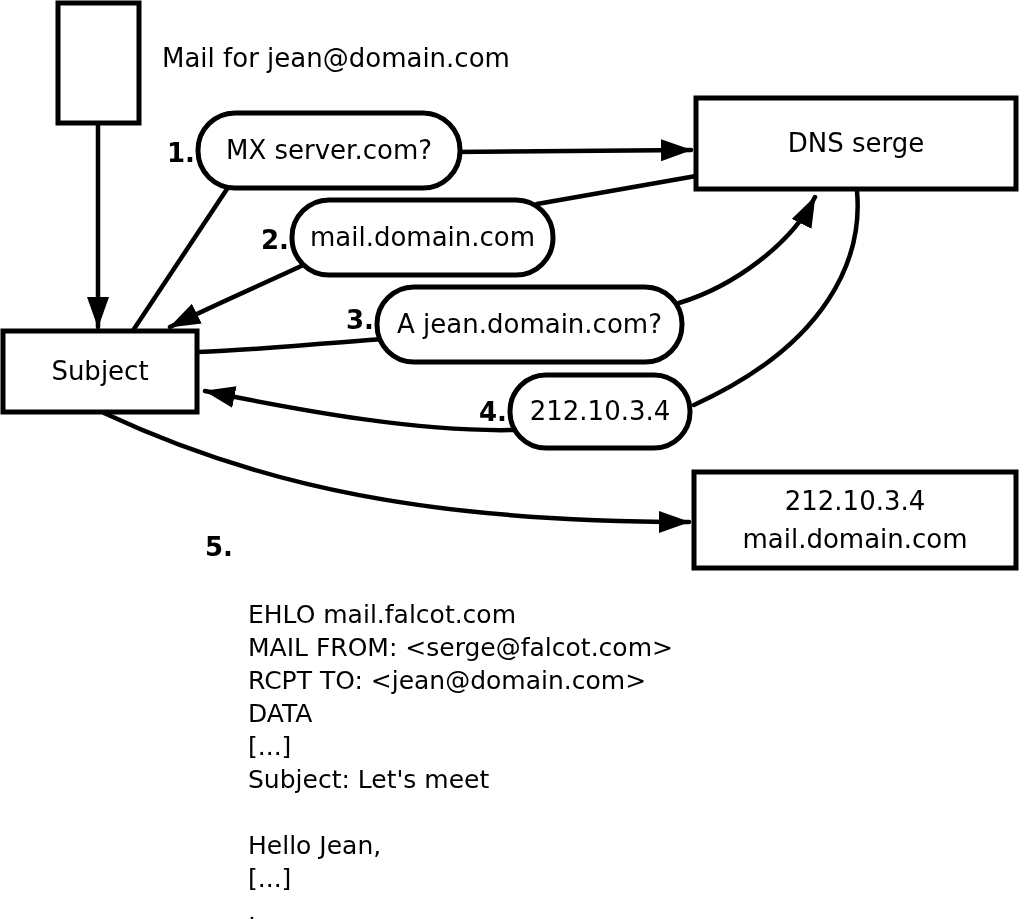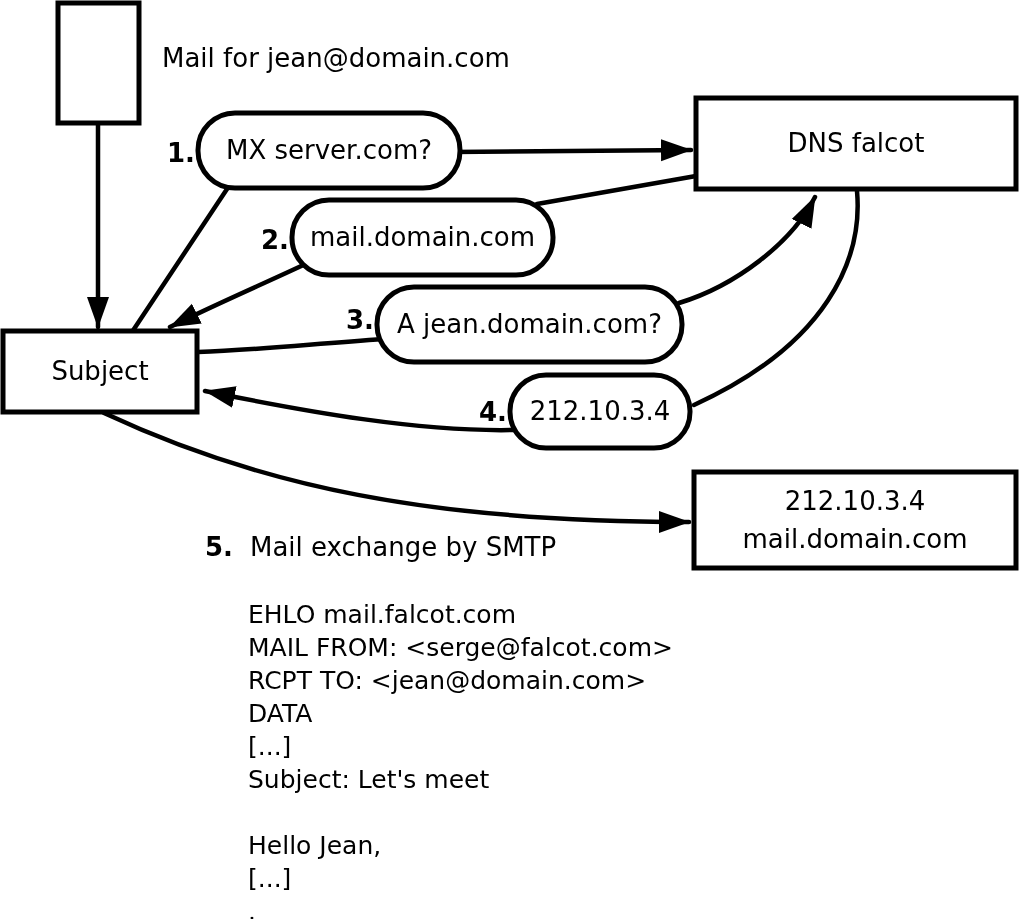--- a/index.html
+++ b/index.html
@@ -71,39 +71,38 @@
       <rect x="292" y="200" width="261" height="75" rx="37" ry="37"></rect>
       <rect x="377" y="287" width="305" height="75" rx="37" ry="37"></rect>
       <rect x="510" y="375" width="180" height="73" rx="36" ry="36"></rect>
     </g>
   </svg>
 
   <div class="label" style="left:162px;top:44px;">Mail for jean@domain.com</div>
 
   <div class="label center node-label" style="left:3px;top:331px;width:194px;height:81px;">Subject</div>
 
-  <div class="label center node-label" style="left:696px;top:98px;width:320px;height:91px;">DNS falcot</div>
+  <div class="label center node-label" style="left:696px;top:98px;width:320px;height:91px;">DNS serge</div>
 
   <div class="label center dest-label" style="left:694px;top:472px;width:322px;height:96px;">
     <div>212.10.3.4</div>
     <div>mail.domain.com</div>
   </div>
 
   <div class="label num" style="left:138px;top:139px;width:57px;">1.</div>
   <div class="label num" style="left:232px;top:226px;width:57px;">2.</div>
   <div class="label num" style="left:317px;top:306px;width:57px;">3.</div>
   <div class="label num" style="left:450px;top:398px;width:57px;">4.</div>
   <div class="label num" style="left:176px;top:533px;width:57px;">5.</div>
 
   <div class="label center" style="left:198px;top:113px;width:262px;height:75px;">MX server.com?</div>
   <div class="label center" style="left:292px;top:200px;width:261px;height:75px;">mail.domain.com</div>
   <div class="label center" style="left:377px;top:287px;width:305px;height:75px;">A jean.domain.com?</div>
   <div class="label center" style="left:510px;top:375px;width:180px;height:73px;">212.10.3.4</div>
 
-  <div class="label" style="left:250px;top:533px;">Mail exchange by SMTP</div>
 
   <div class="smtp">EHLO mail.falcot.com
 MAIL FROM: &lt;serge@falcot.com&gt;
 RCPT TO: &lt;jean@domain.com&gt;
 DATA
 [...]
 Subject: Let's meet
 
 Hello Jean,
 [...]

